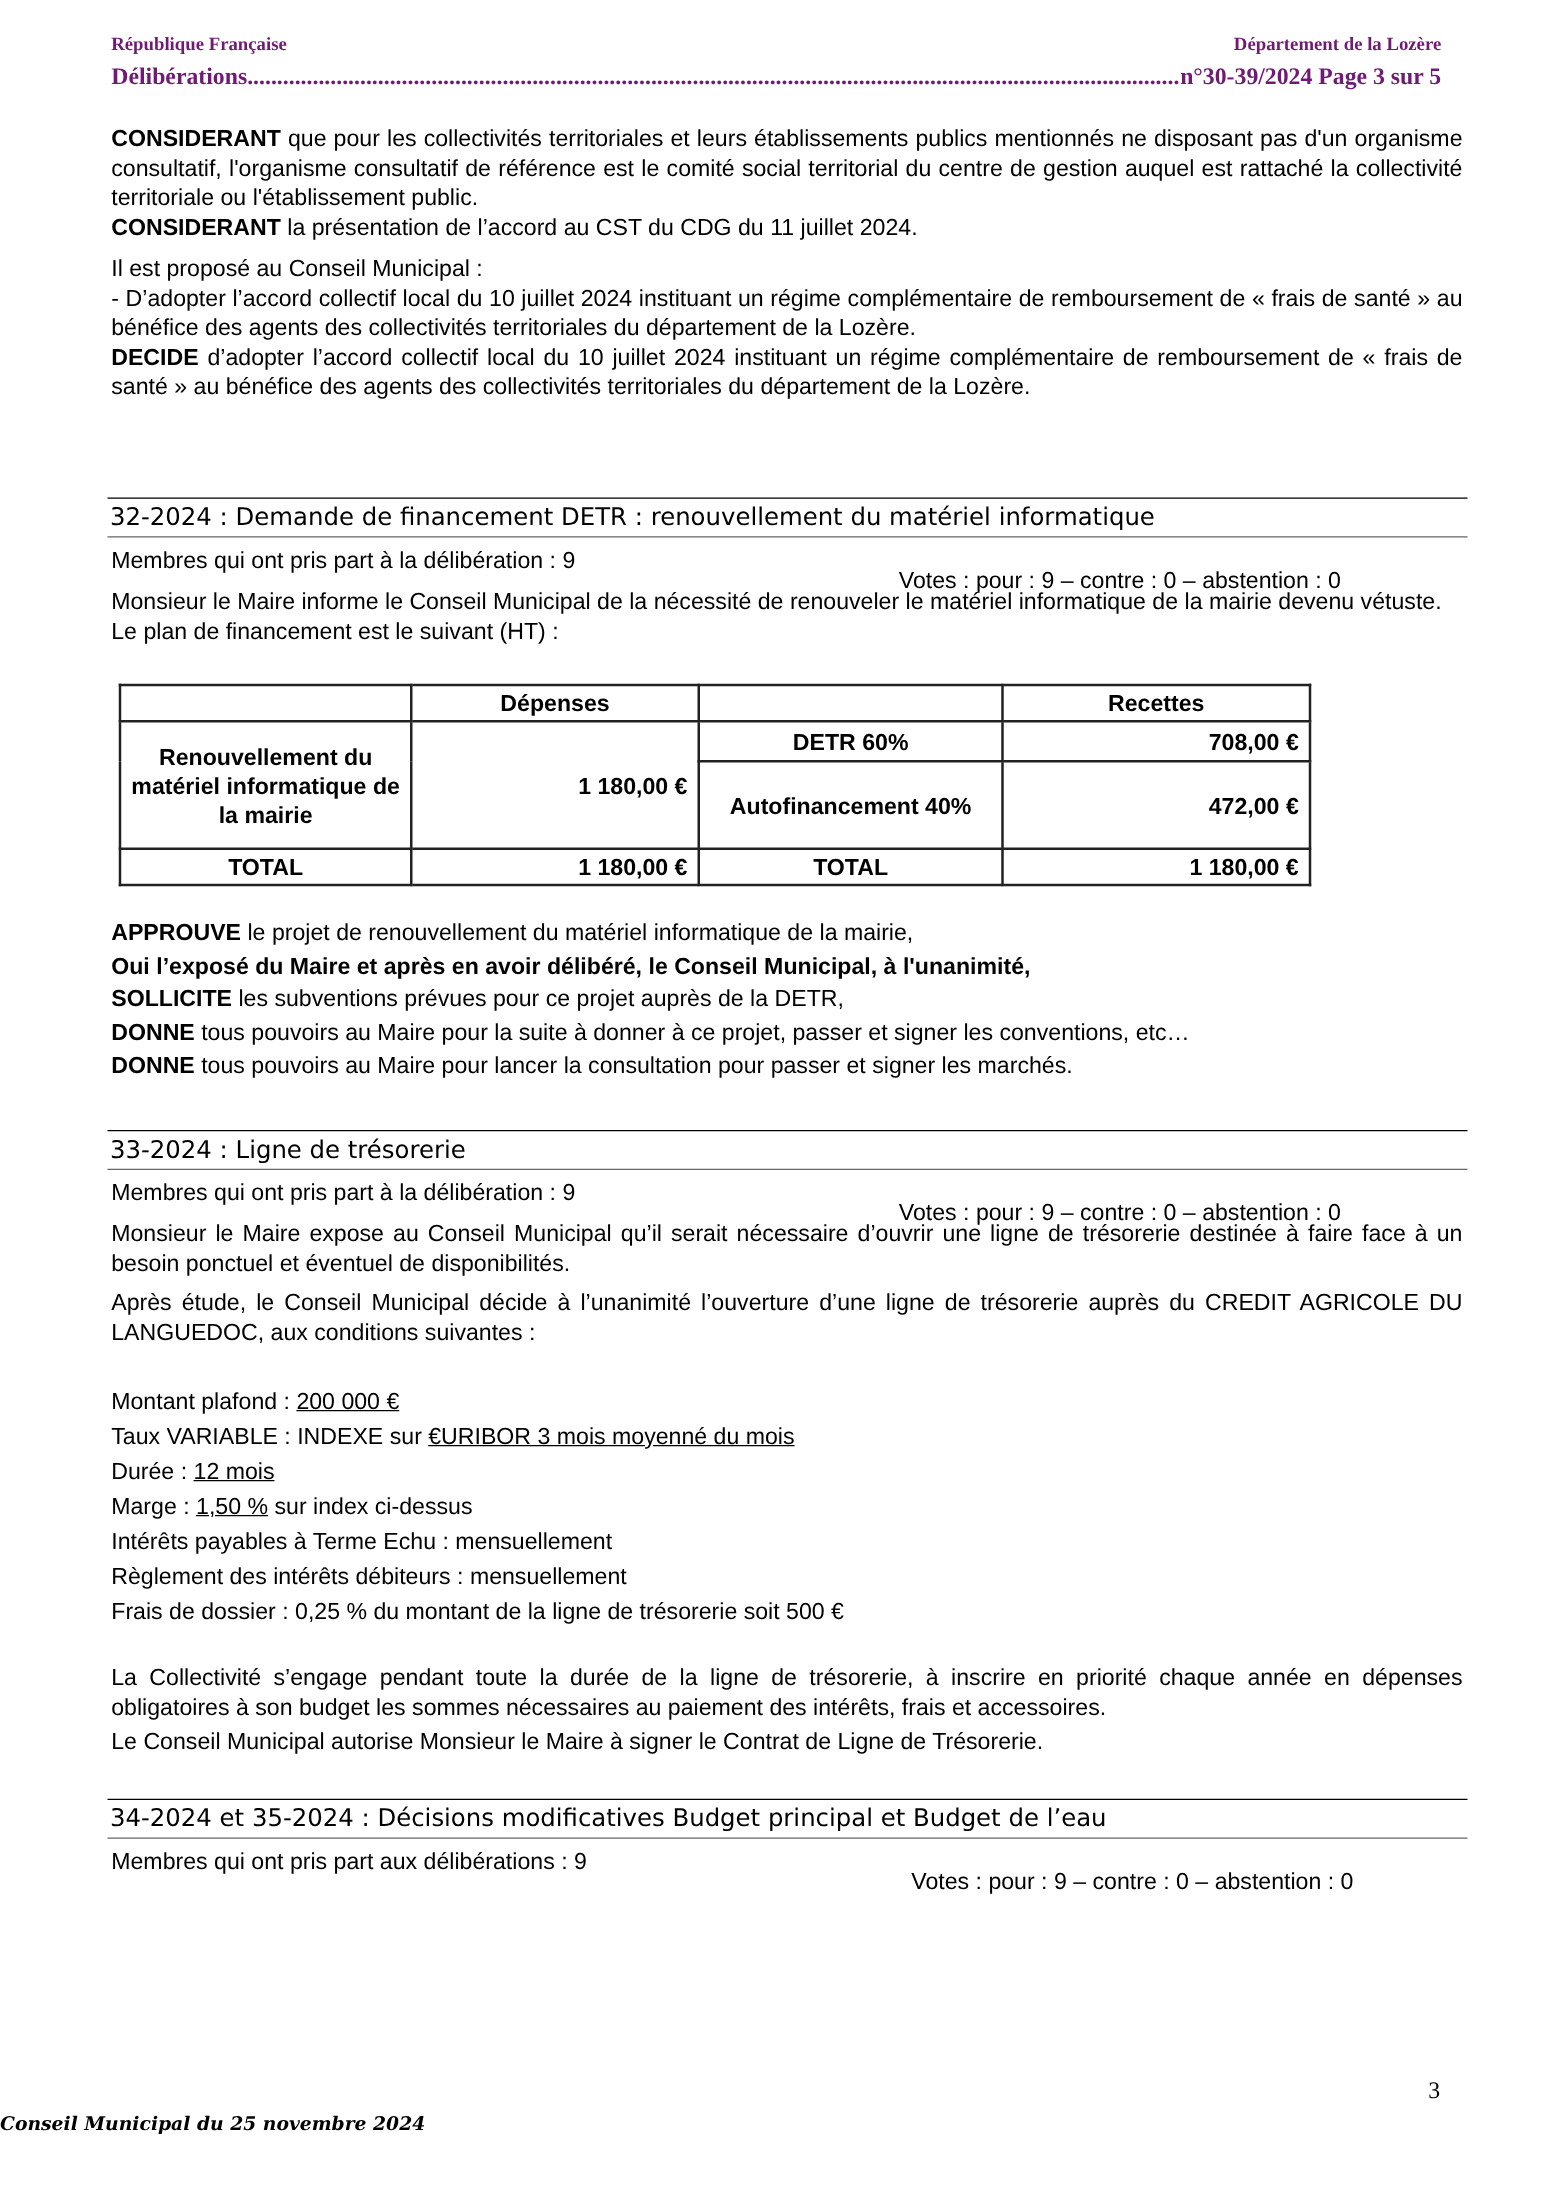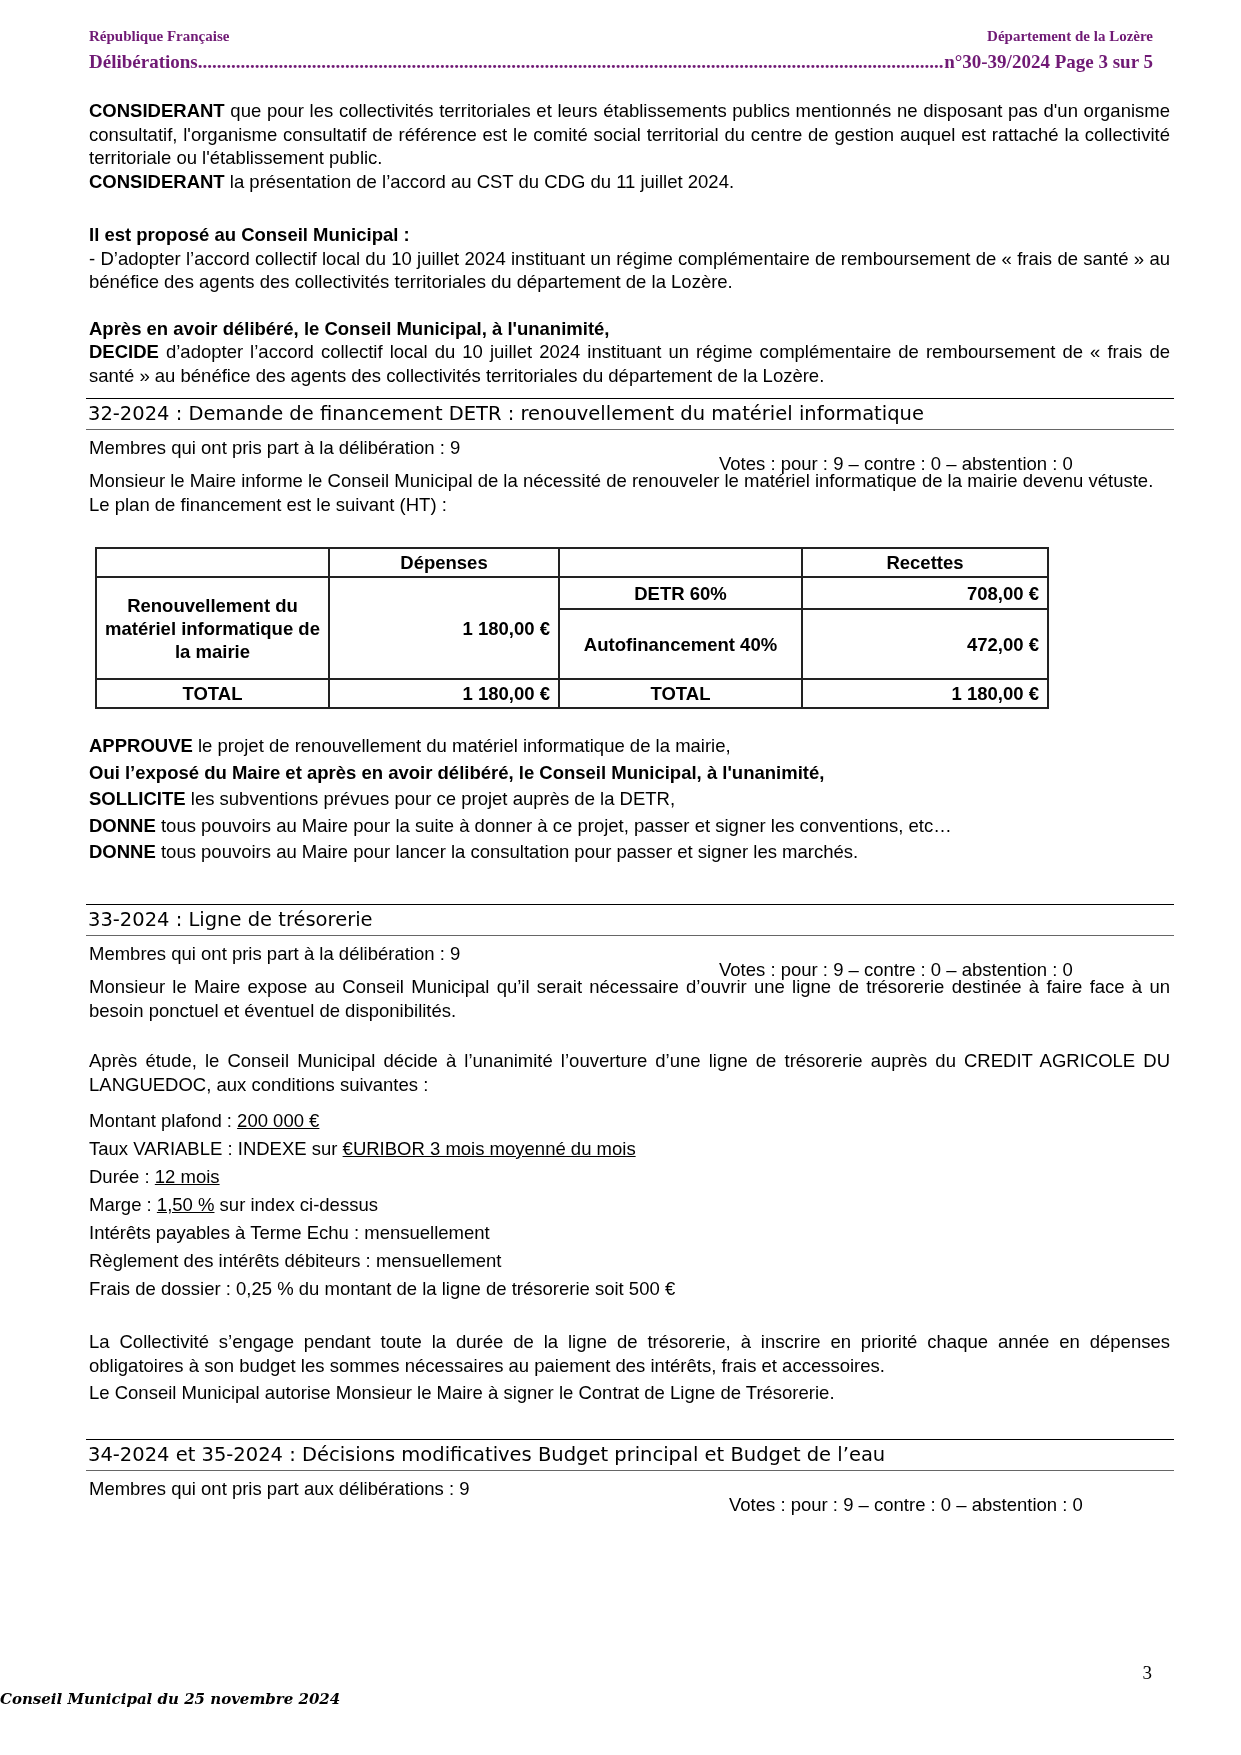--- a/index.html
+++ b/index.html
@@ -39,23 +39,22 @@
   <div class="hdr hdr-right1">Département de la Lozère</div>
   <div class="hdr hdr-row2">
     <span>Délibérations</span>
     <span class="dots"></span>
     <span>n°30-39/2024 Page 3 sur 5</span>
   </div>
 
   <div class="body j" style="top:99px;">
     <p><b>CONSIDERANT</b><span> que pour les collectivités territoriales et leurs établissements publics mentionnés ne disposant pas d'un organisme consultatif, l'organisme consultatif de référence est le comité social territorial du centre de gestion auquel est rattaché la collectivité territoriale ou l'établissement public.</span></p>
     <p><b>CONSIDERANT</b><span> la présentation de l’accord au CST du CDG du 11 juillet 2024.</span></p>
-    <p style="margin-top:30px;font-weight:bold;">Il est proposé au Conseil Municipal :</p>
+    <p style="margin-top:10px;">Il est proposé au Conseil Municipal :</p>
     <p>- D’adopter l’accord collectif local du 10 juillet 2024 instituant un régime complémentaire de remboursement de « frais de santé » au bénéfice des agents des collectivités territoriales du département de la Lozère.</p>
-    <p style="margin-top:23px;"><b>Après en avoir délibéré, le Conseil Municipal, à l'unanimité,</b></p>
     <p><b>DECIDE</b><span> d’adopter l’accord collectif local du 10 juillet 2024 instituant un régime complémentaire de remboursement de « frais de santé » au bénéfice des agents des collectivités territoriales du département de la Lozère.</span></p>
   </div>
 
   <div class="sec-title" style="top:398px;">32-2024 : Demande de financement DETR : renouvellement du matériel informatique</div>
   <div class="meta" style="top:437px;">
     <span>Membres qui ont pris part à la délibération : 9</span>
     <span class="votes">Votes : pour : 9 – contre : 0 – abstention : 0</span>
   </div>
   <div class="body j" style="top:469px;">
     <p>Monsieur le Maire informe le Conseil Municipal de la nécessité de renouveler le matériel informatique de la mairie devenu vétuste.</p>
@@ -97,21 +96,21 @@
     <p><b>DONNE</b><span> tous pouvoirs au Maire pour lancer la consultation pour passer et signer les marchés.</span></p>
   </div>
 
   <div class="sec-title" style="top:904px;">33-2024 : Ligne de trésorerie</div>
   <div class="meta" style="top:943px;">
     <span>Membres qui ont pris part à la délibération : 9</span>
     <span class="votes">Votes : pour : 9 – contre : 0 – abstention : 0</span>
   </div>
   <div class="body j" style="top:975px;">
     <p>Monsieur le Maire expose au Conseil Municipal qu’il serait nécessaire d’ouvrir une ligne de trésorerie destinée à faire face à un besoin ponctuel et éventuel de disponibilités.</p>
-    <p style="margin-top:27px;">Après étude, le Conseil Municipal décide à l’unanimité l’ouverture d’une ligne de trésorerie auprès du CREDIT AGRICOLE DU LANGUEDOC, aux conditions suivantes :</p>
+    <p style="margin-top:8px;">Après étude, le Conseil Municipal décide à l’unanimité l’ouverture d’une ligne de trésorerie auprès du CREDIT AGRICOLE DU LANGUEDOC, aux conditions suivantes :</p>
   </div>
   <div class="body" style="top:1107px; line-height:28px;">
     <p><span>Montant plafond : </span><span class="u">200 000 €</span></p>
     <p><span>Taux VARIABLE : INDEXE sur </span><span class="u">€URIBOR 3 mois moyenné du mois</span></p>
     <p><span>Durée : </span><span class="u">12 mois</span></p>
     <p><span>Marge : </span><span class="u">1,50 %</span><span> sur index ci-dessus</span></p>
     <p>Intérêts payables à Terme Echu : mensuellement</p>
     <p>Règlement des intérêts débiteurs : mensuellement</p>
     <p>Frais de dossier : 0,25 % du montant de la ligne de trésorerie soit 500 €</p>
   </div>

